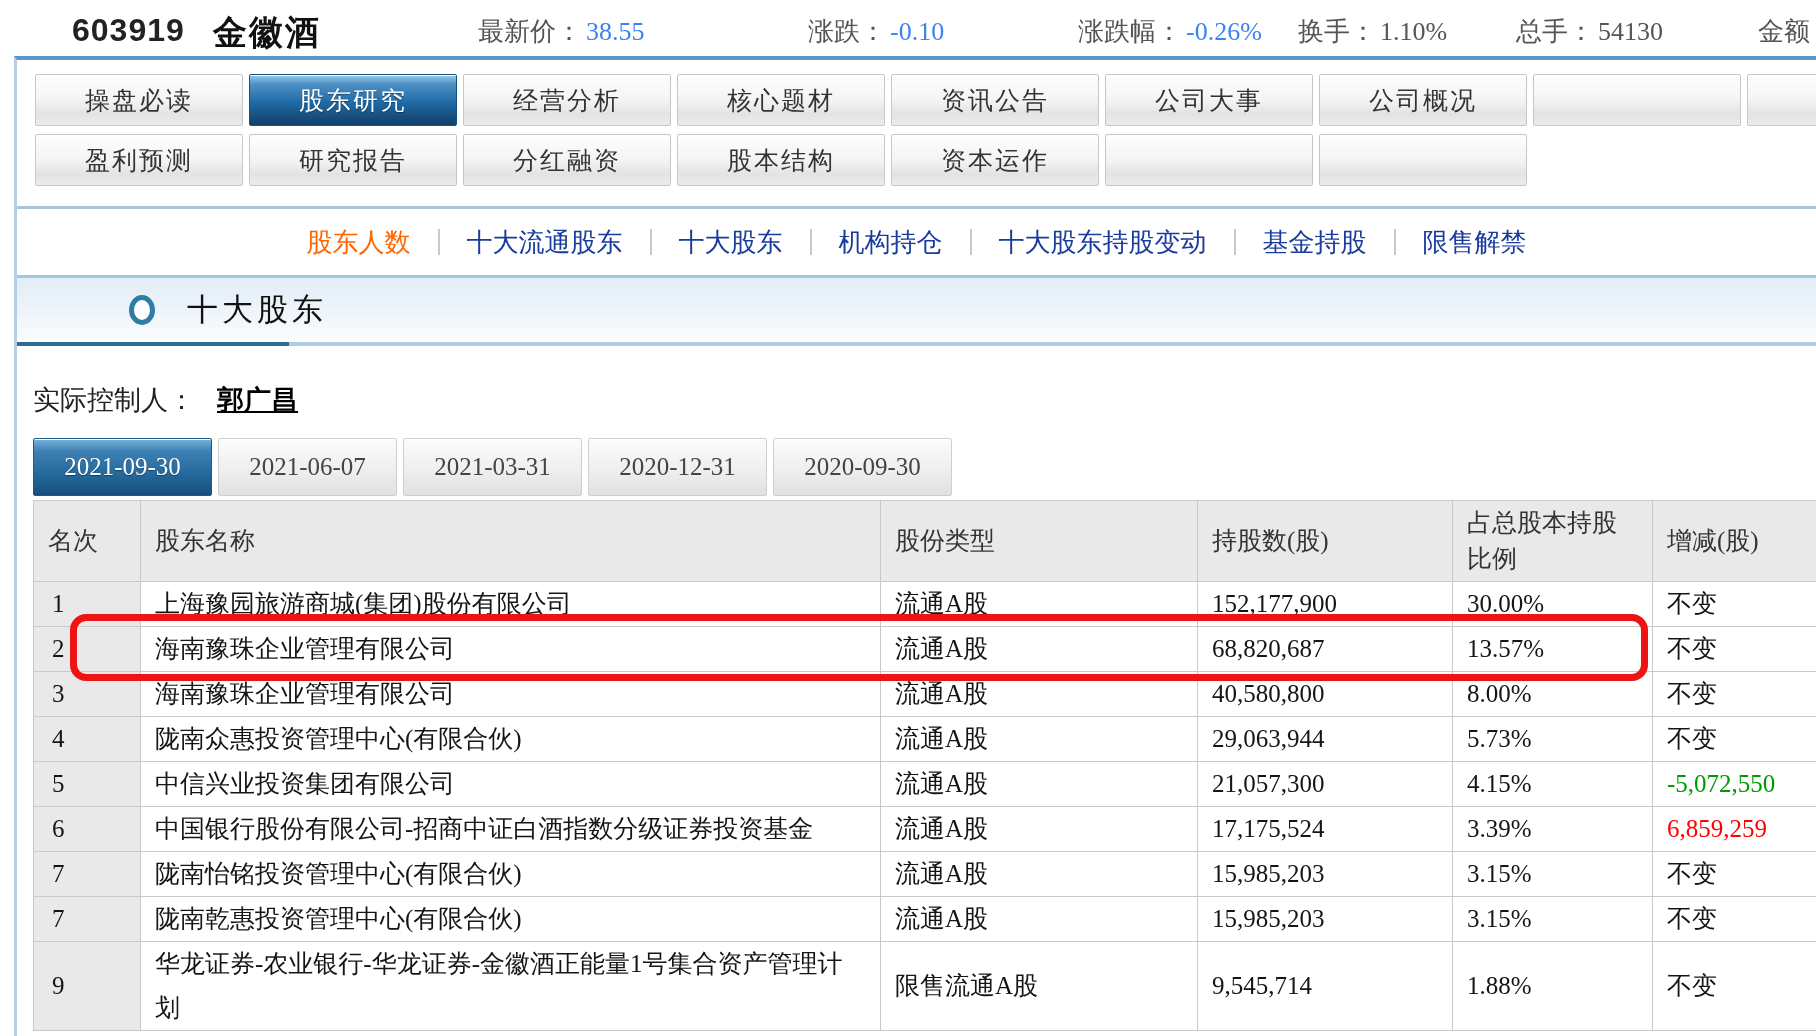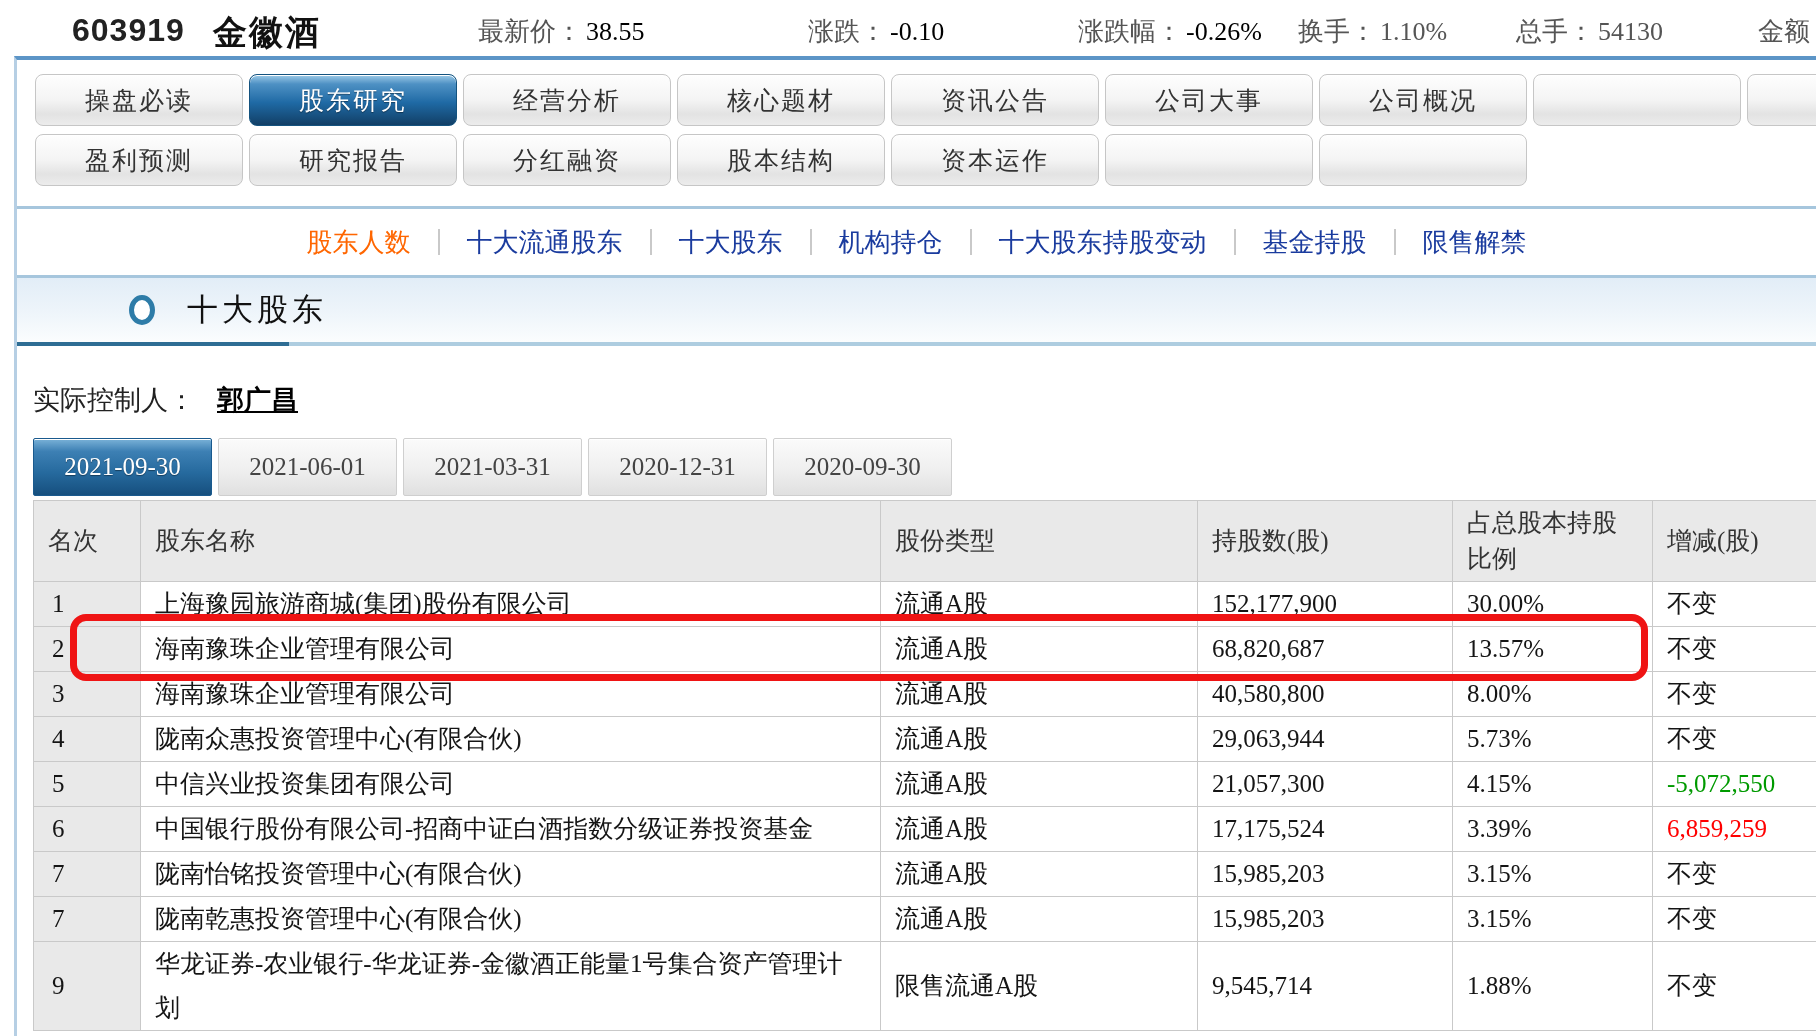--- a/index.html
+++ b/index.html
@@ -6,31 +6,31 @@
   .page{position:relative;width:1816px;height:1036px;overflow:hidden;background:#fff;
         font-family:"Liberation Serif","DejaVu Serif",serif;color:#222;}
 
   
   .info-bar{position:absolute;left:0;top:0;width:100%;height:56px;background:#fff;}
   .stock-code{position:absolute;left:72px;top:12px;font-family:"Liberation Sans","DejaVu Sans",sans-serif;
               font-size:32px;font-weight:600;color:#222;letter-spacing:1px;}
   .stock-name{position:absolute;left:213px;top:10px;font-size:34px;font-weight:700;color:#111;letter-spacing:2px;}
   .sh-item{position:absolute;top:14px;font-size:26px;color:#555;white-space:nowrap;}
   .sh-item .lab{color:#555;}
-  .sh-item .v-green{color:#000000;padding-left:4px;}
+  .sh-item .v-green{color:#3b82f6;padding-left:4px;}
   .sh-item .v-gray{color:#555;padding-left:4px;}
 
   
   .main{position:absolute;left:14px;top:56px;width:1802px;height:980px;background:#fff;
         border-top:4px solid #5c95c7;border-left:3px solid #b6cfe4;box-sizing:border-box;}
 
   .tab-row{display:flex;gap:6px;padding-left:18px;height:52px;margin-top:14px;}
   .tab-row.second{margin-top:8px;}
   .tab-btn{flex:0 0 206px;display:flex;align-items:center;justify-content:center;
-           font-size:25px;color:#333;letter-spacing:2px;cursor:pointer;border:1px solid #c6c6c6;border-radius:8px;
+           font-size:25px;color:#333;letter-spacing:2px;cursor:pointer;border:1px solid #c6c6c6;border-radius:2px;
            background:linear-gradient(180deg,#fefefe 0%,#f4f4f4 50%,#e3e3e3 78%,#ececec 100%);
            box-shadow:inset 0 1px 0 #fff;}
   .tab-btn.active{color:#fff;border:1px solid #14537f;
            background:linear-gradient(180deg,#9ecbe8 0%,#4e91c4 18%,#1f6aa5 55%,#123f66 100%);
            text-shadow:0 1px 1px rgba(0,0,0,.4);}
   .hline{height:3px;background:#a6c6dd;margin-top:20px;}
   .hline.second{margin-top:0;}
 
   .subnav{height:66px;display:flex;align-items:center;justify-content:center;}
   .subnav-link{padding:0 27px;font-size:26px;color:#1a3b9e;cursor:pointer;white-space:nowrap;}
@@ -133,21 +133,21 @@
       <h2 class="section-title">十大股东</h2>
     </div>
     <div class="section-underline"></div>
 
     <div class="controller">
       <span>实际控制人：</span><b>郭广昌</b>
     </div>
 
     <div class="date-tabs" id="date-tabs">
         <div class="date-tab active">2021-09-30</div>
-        <div class="date-tab">2021-06-01</div>
+        <div class="date-tab">2021-06-07</div>
         <div class="date-tab">2021-03-31</div>
         <div class="date-tab">2020-12-31</div>
         <div class="date-tab">2020-09-30</div>
       </div>
 
     <table class="holders">
       <colgroup>
         <col style="width:107px">
           <col style="width:740px">
           <col style="width:317px">

